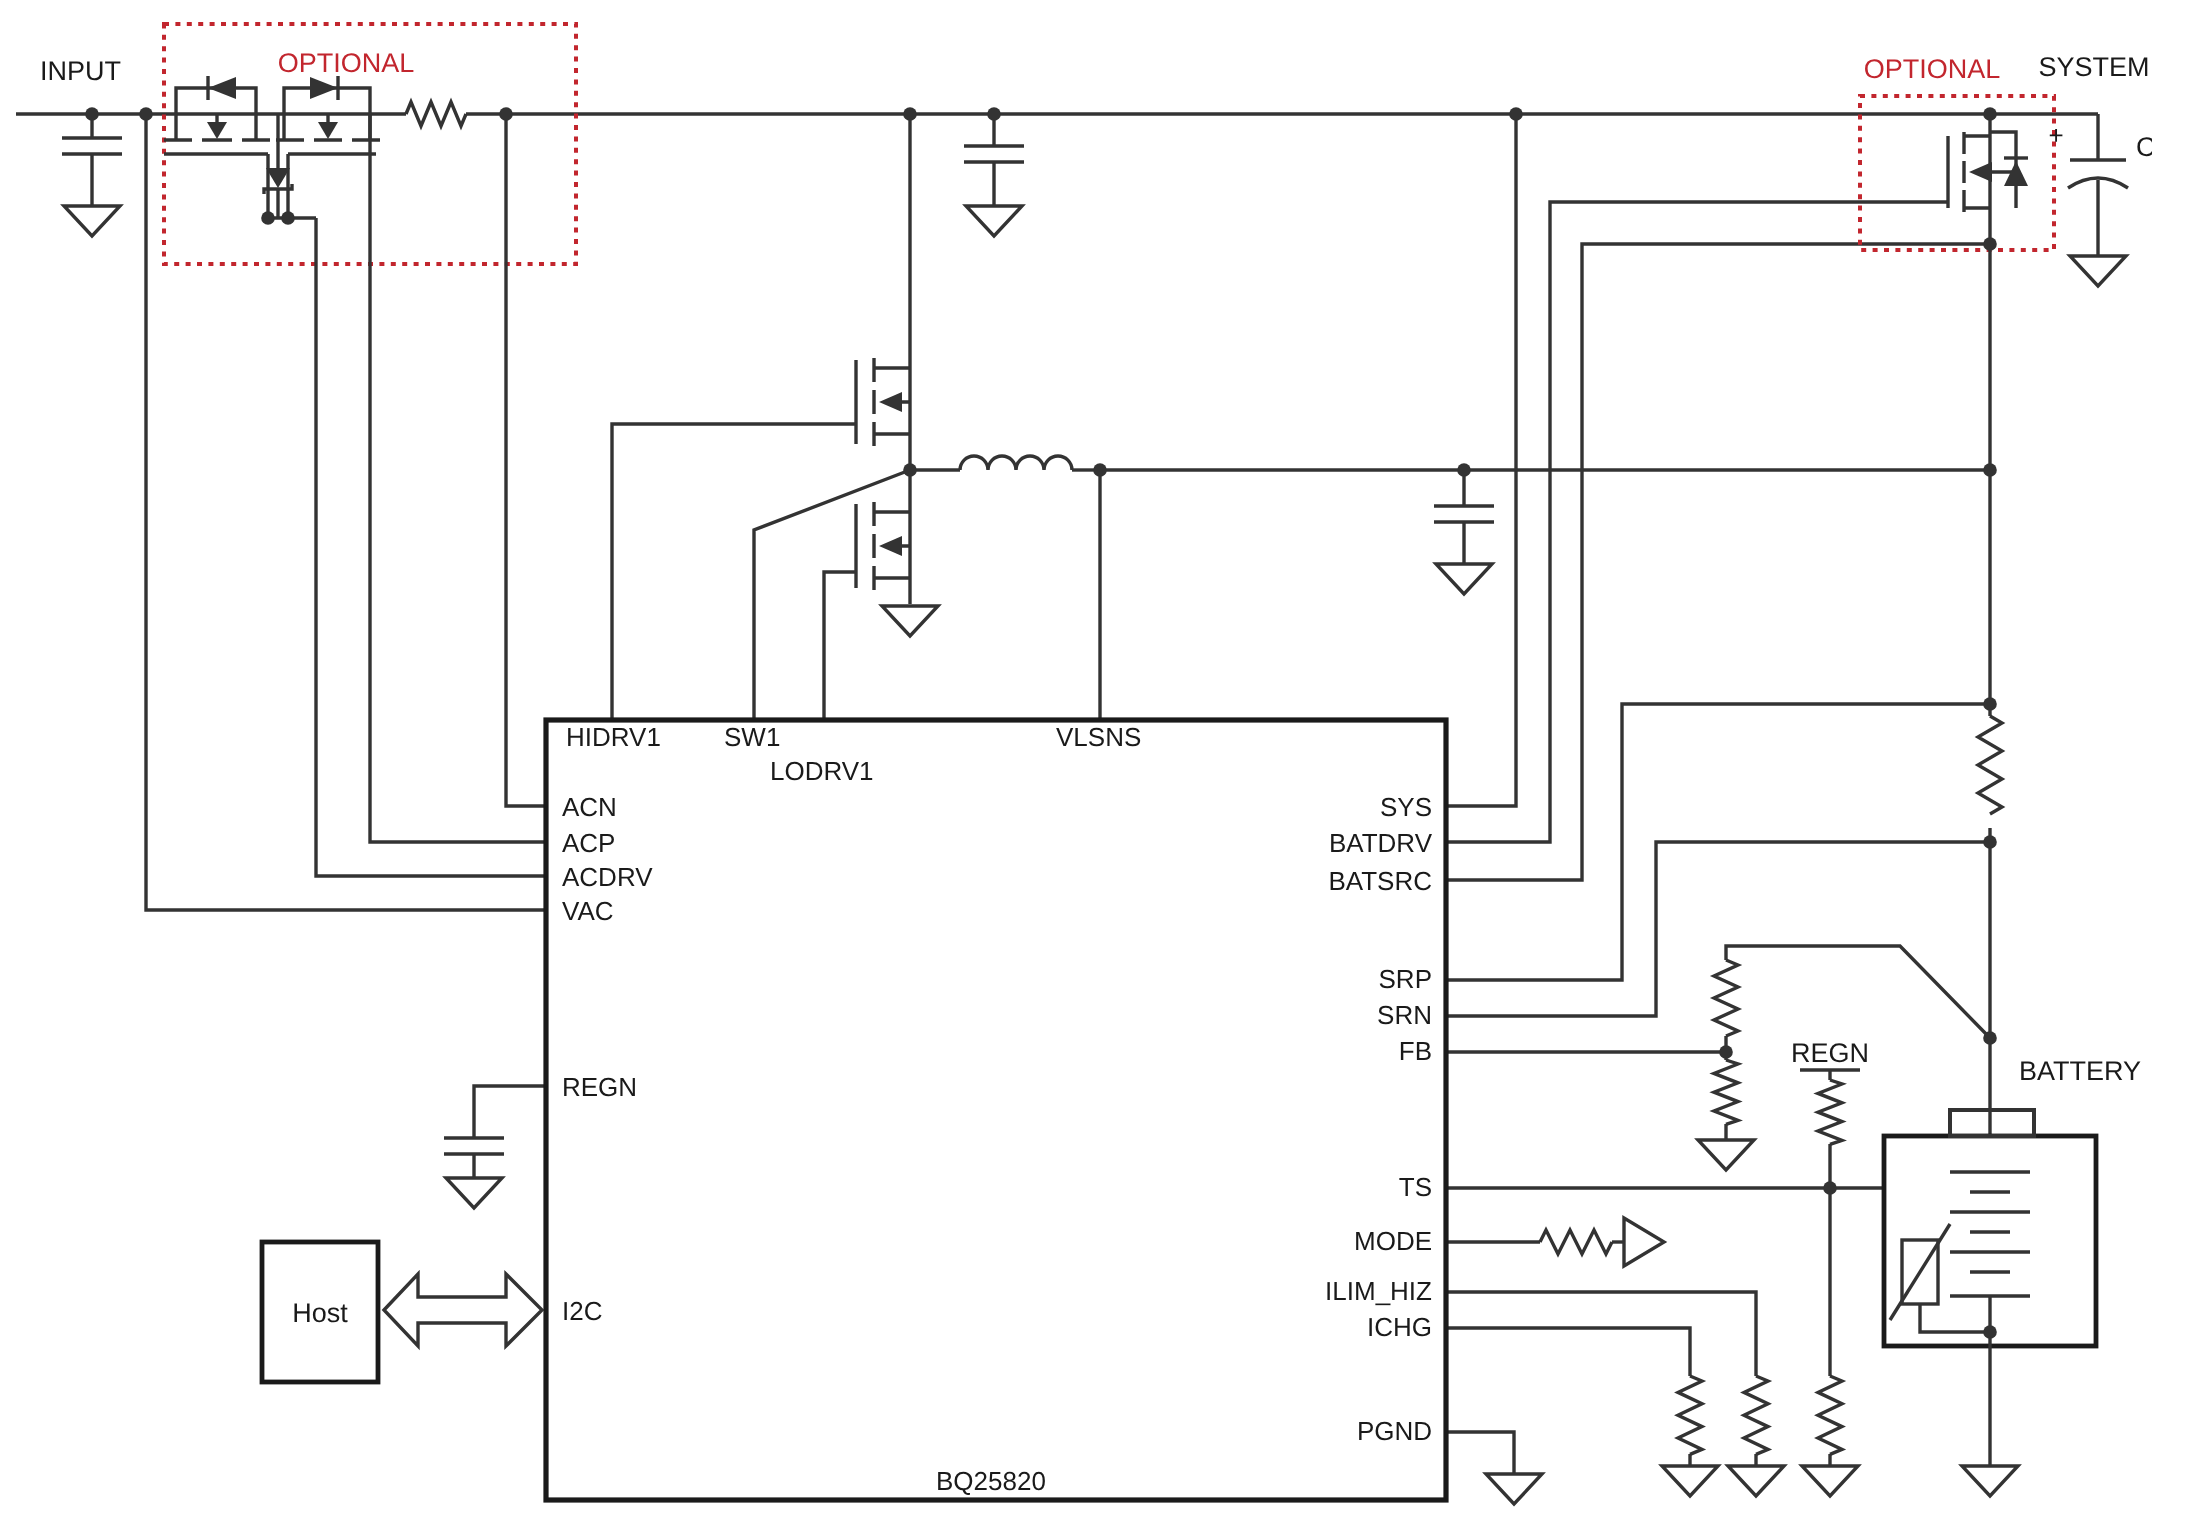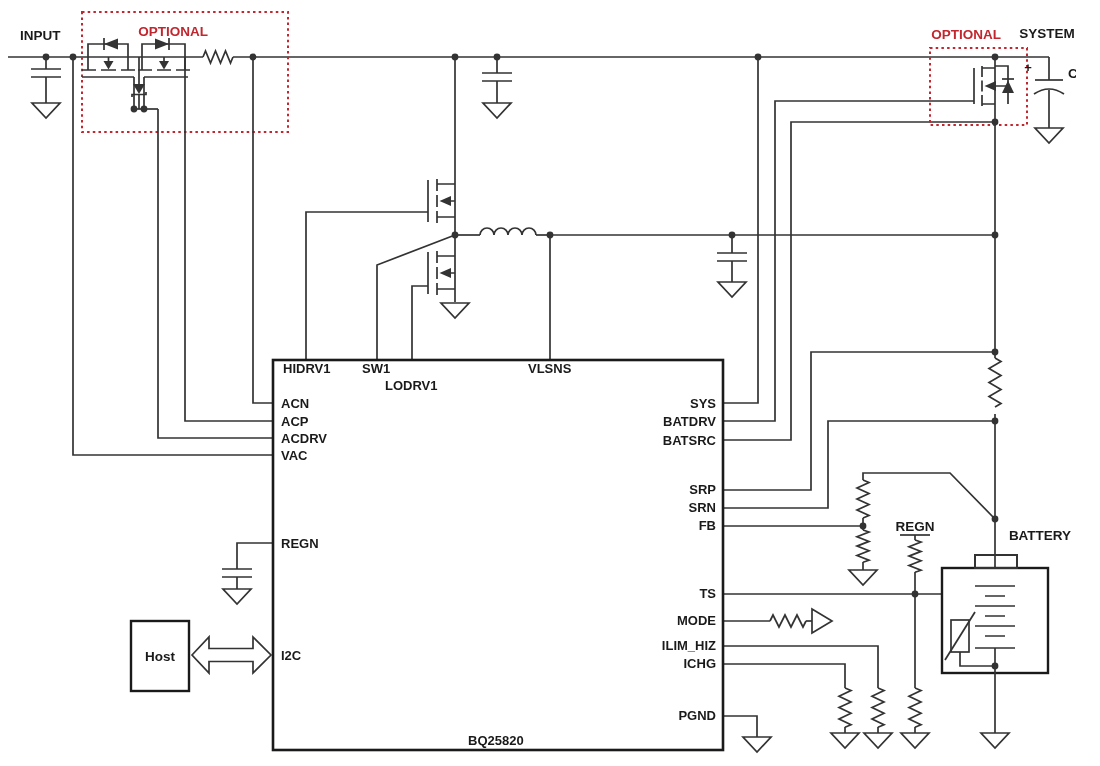--- a/index.html
+++ b/index.html
@@ -1,16 +1,16 @@
 <!DOCTYPE html>
 <html><head>
 <meta charset="utf-8">
 <style>
   html,body{margin:0;padding:0;background:#ffffff;}
-  .stage{width:1076px;height:766px;background:#ffffff;position:relative;overflow:hidden;font-weight:bold;}
+  .stage{width:1076px;height:766px;background:#ffffff;position:relative;overflow:hidden;}
   svg{display:block;}
   .w{stroke:#333333;stroke-width:1.7;fill:none;}
   .w2{stroke:#333333;stroke-width:2;fill:none;}
   .icbox{stroke:#1a1a1a;stroke-width:2.6;fill:#ffffff;}
   .bx{stroke:#1a1a1a;stroke-width:2.4;fill:#ffffff;}
   .redbox{stroke:#c2262e;stroke-width:2;fill:none;stroke-dasharray:2.5 3.2;}
   .dot{fill:#333333;stroke:none;}
   .fillb{fill:#333333;stroke:none;}
   .opentri{fill:#ffffff;stroke:#333333;stroke-width:1.7;}
   .lbl{font-family:"Liberation Sans",sans-serif;font-size:13px;fill:#1a1a1a;}

